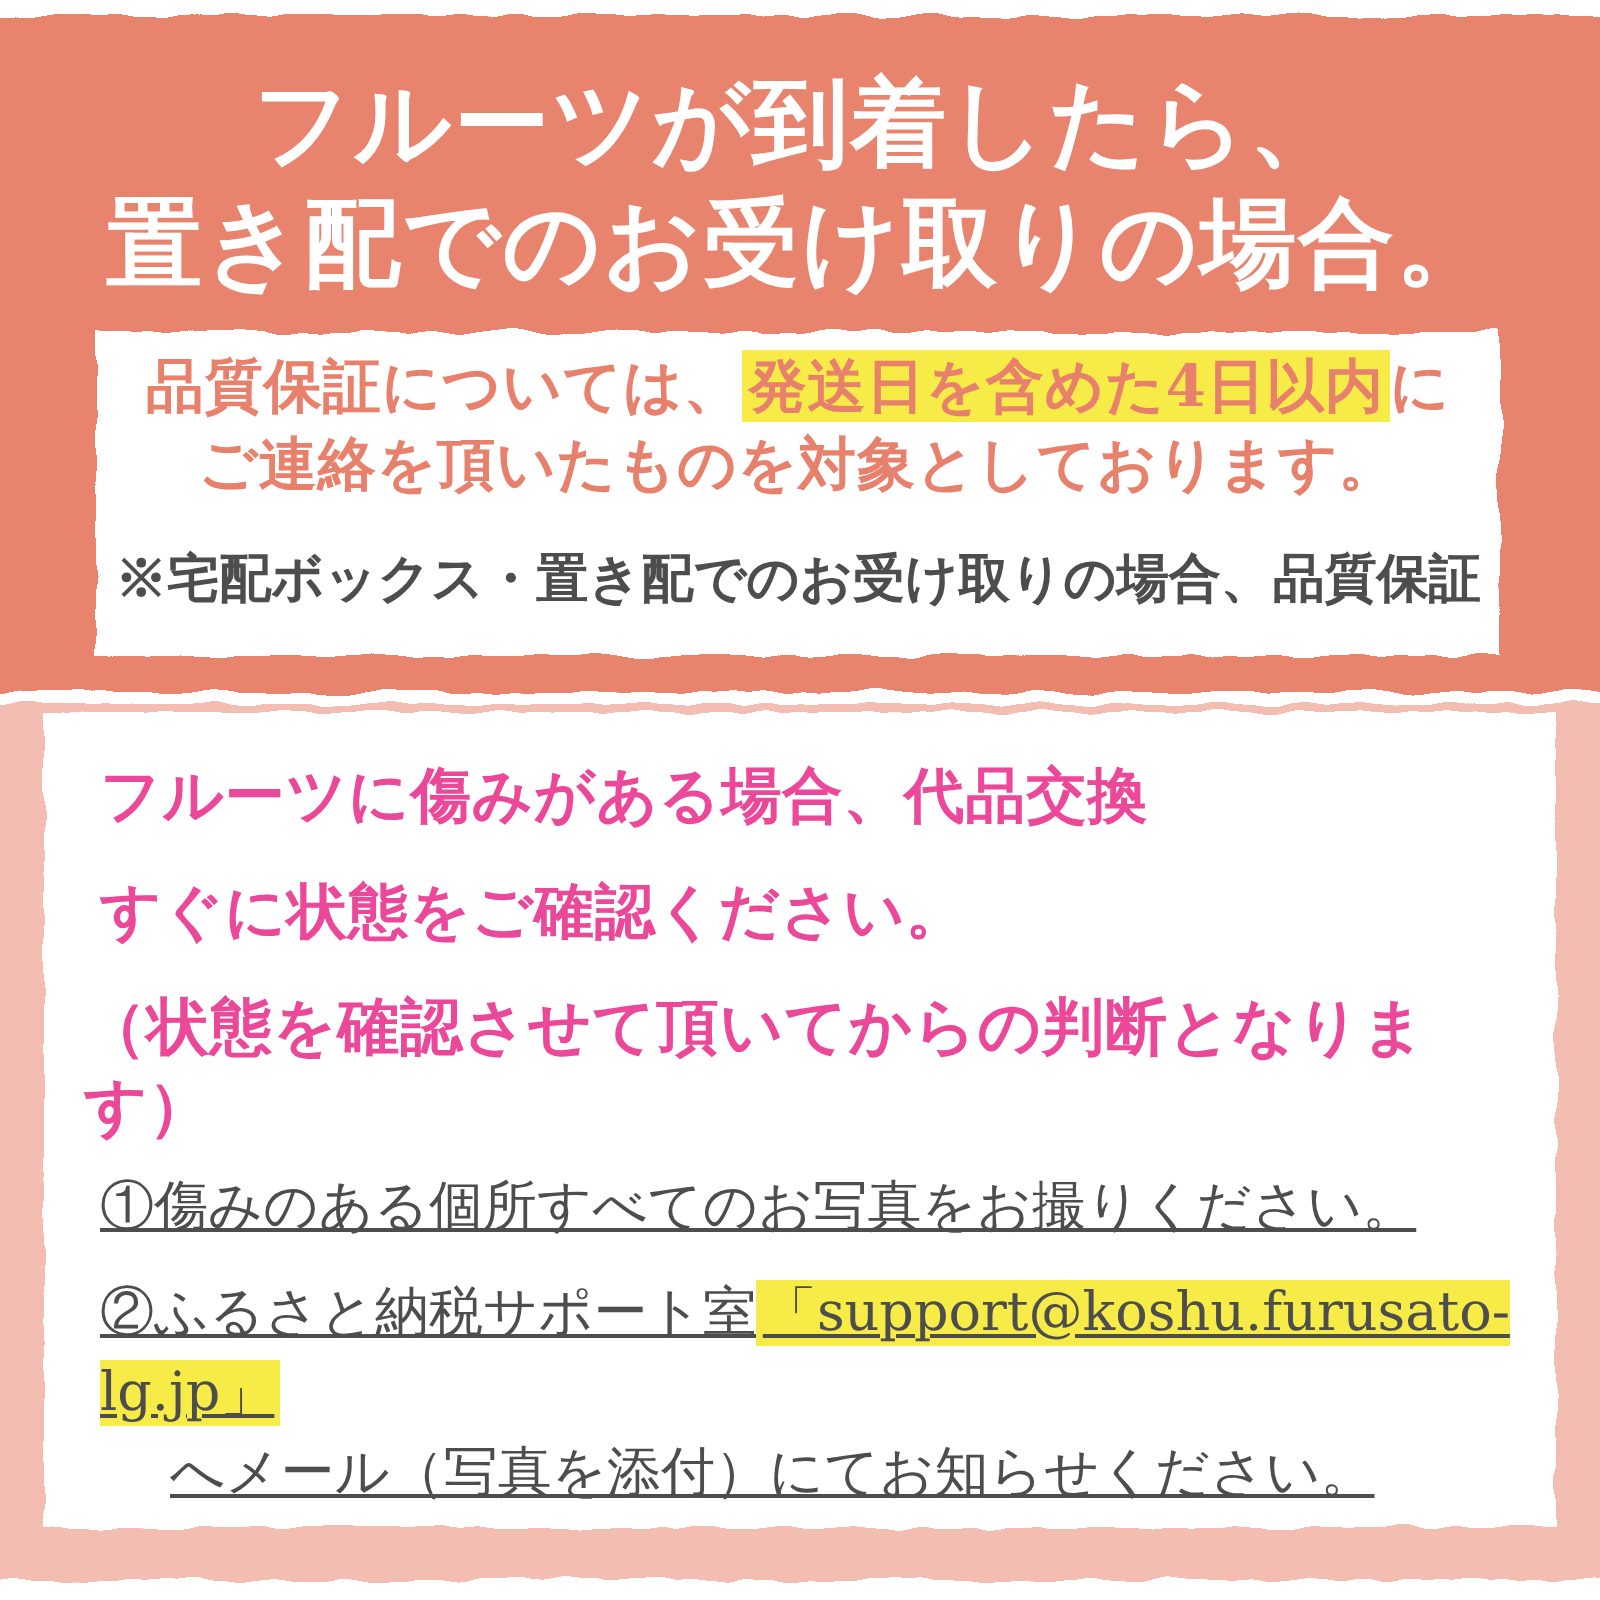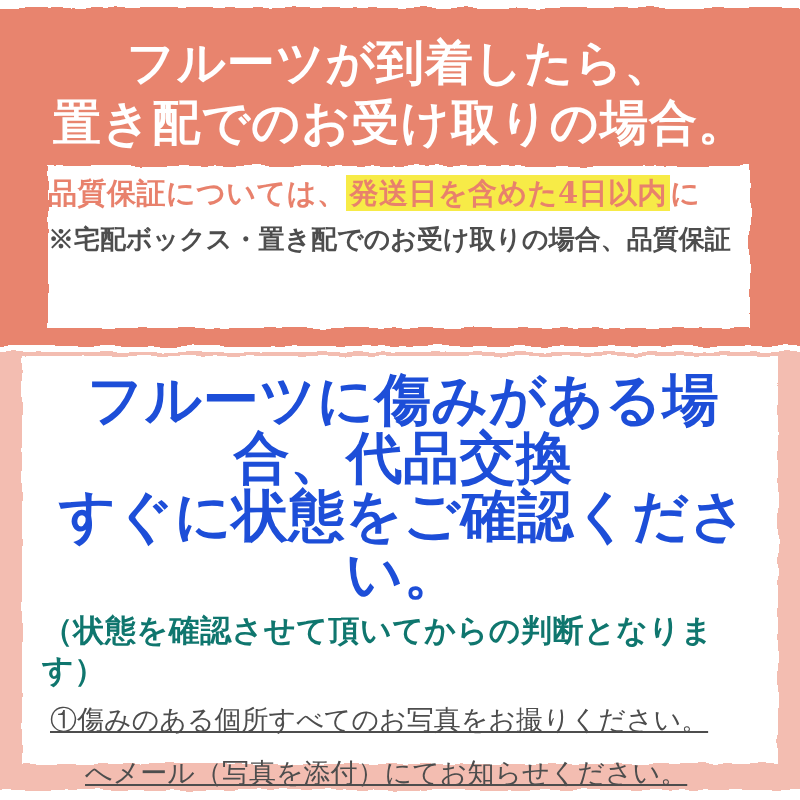--- a/index.html
+++ b/index.html
@@ -11,28 +11,28 @@
   .bg-layer{position:absolute;inset:0;filter:url(#rough-edge);}
   .bg-rect{position:absolute;}
   .salmon-rect{left:-12px;right:-12px;top:8px;height:338px;background:#E8846E;}
   .pink-rect{left:-12px;right:-12px;top:352px;height:438px;background:#F3BDB1;}
   .white-box-top{left:48px;top:166px;width:702px;height:162px;background:#ffffff;}
   .white-box-bottom{left:22px;top:356px;width:756px;height:408px;background:#ffffff;}
   .top-heading{
     position:absolute;top:32px;left:0;right:0;text-align:center;
     color:#ffffff;font-size:48px;line-height:60px;font-weight:600;letter-spacing:1px;
   }
-  .notice-content{position:absolute;left:48px;top:174px;width:702px;text-align:left;}
+  .notice-content{position:absolute;left:48px;top:174px;width:702px;text-align:center;}
   .notice-line{font-size:29px;font-weight:600;color:#E8816C;line-height:39px;letter-spacing:0.5px;}
   .notice-caution{font-size:26px;font-weight:600;color:#4D4D4D;line-height:37px;}
-  .notice-caution.first{margin-top:8px;}
+  .notice-caution.first{margin-top:20px;}
   .hl{background:#F7EB47;padding:1px 3px;}
   .bottom-content{position:absolute;left:50px;top:370px;width:706px;}
-  .bottom-heading{font-size:56px;font-weight:700;color:#1d4ed8;line-height:58px;letter-spacing:0.5px;text-align:center;}
-  .bottom-sub{font-size:31px;font-weight:600;color:#0f766e;line-height:40px;margin-top:8px;margin-left:-8px;letter-spacing:0.5px;}
+  .bottom-heading{font-size:30px;font-weight:700;color:#ec4899;line-height:58px;letter-spacing:0.5px;}
+  .bottom-sub{font-size:31px;font-weight:600;color:#ec4899;line-height:40px;margin-top:8px;margin-left:-8px;letter-spacing:0.5px;}
   .claim-list{margin-top:10px;color:#4D4D4D;font-size:27px;font-weight:500;}
   .claim-item{margin-bottom:13px;line-height:40px;text-decoration:underline;}
   .cont-line{margin-left:35px;}
 </style>
 </head>
 <body>
 
 <svg width="0" height="0" style="position:absolute" aria-hidden="true">
   <filter id="rough-edge" x="-5%" y="-5%" width="110%" height="110%">
     <feTurbulence type="fractalNoise" baseFrequency="0.045" numOctaves="2" seed="7" result="noise"></feTurbulence>
@@ -49,34 +49,36 @@
     <div class="bg-rect white-box-bottom"></div>
   </div>
 
   <div class="top-heading">
     <div>フルーツが到着したら、</div>
     <div>置き配でのお受け取りの場合。</div>
   </div>
 
   <div class="notice-content">
     <div class="notice-line"><span>品質保証については、</span><span class="hl">発送日を含めた4日以内</span><span>に</span></div>
+    <div class="notice-line">ご連絡を頂いたものを対象としております。</div>
     <div class="notice-caution first">※宅配ボックス・置き配でのお受け取りの場合、品質保証</div>
   </div>
 
   <div class="bottom-content">
     <div class="bottom-heading">
       <div>フルーツに傷みがある場合、代品交換</div>
       <div>すぐに状態をご確認ください。</div>
     </div>
     <div class="bottom-sub">（状態を確認させて頂いてからの判断となります）</div>
 
     <div class="claim-list">
       <div class="claim-item">
         <span>①</span><span>傷みのある個所すべてのお写真をお撮りください。</span>
       </div>
       <div class="claim-item">
+        <div><span>②</span><span>ふるさと納税サポート室</span><span class="hl">「support@koshu.furusato-lg.jp」</span></div>
         <div class="cont-line">へメール（写真を添付）にてお知らせください。</div>
       </div>
 
     </div>
   </div>
 
 </div>
 
 </body></html>

